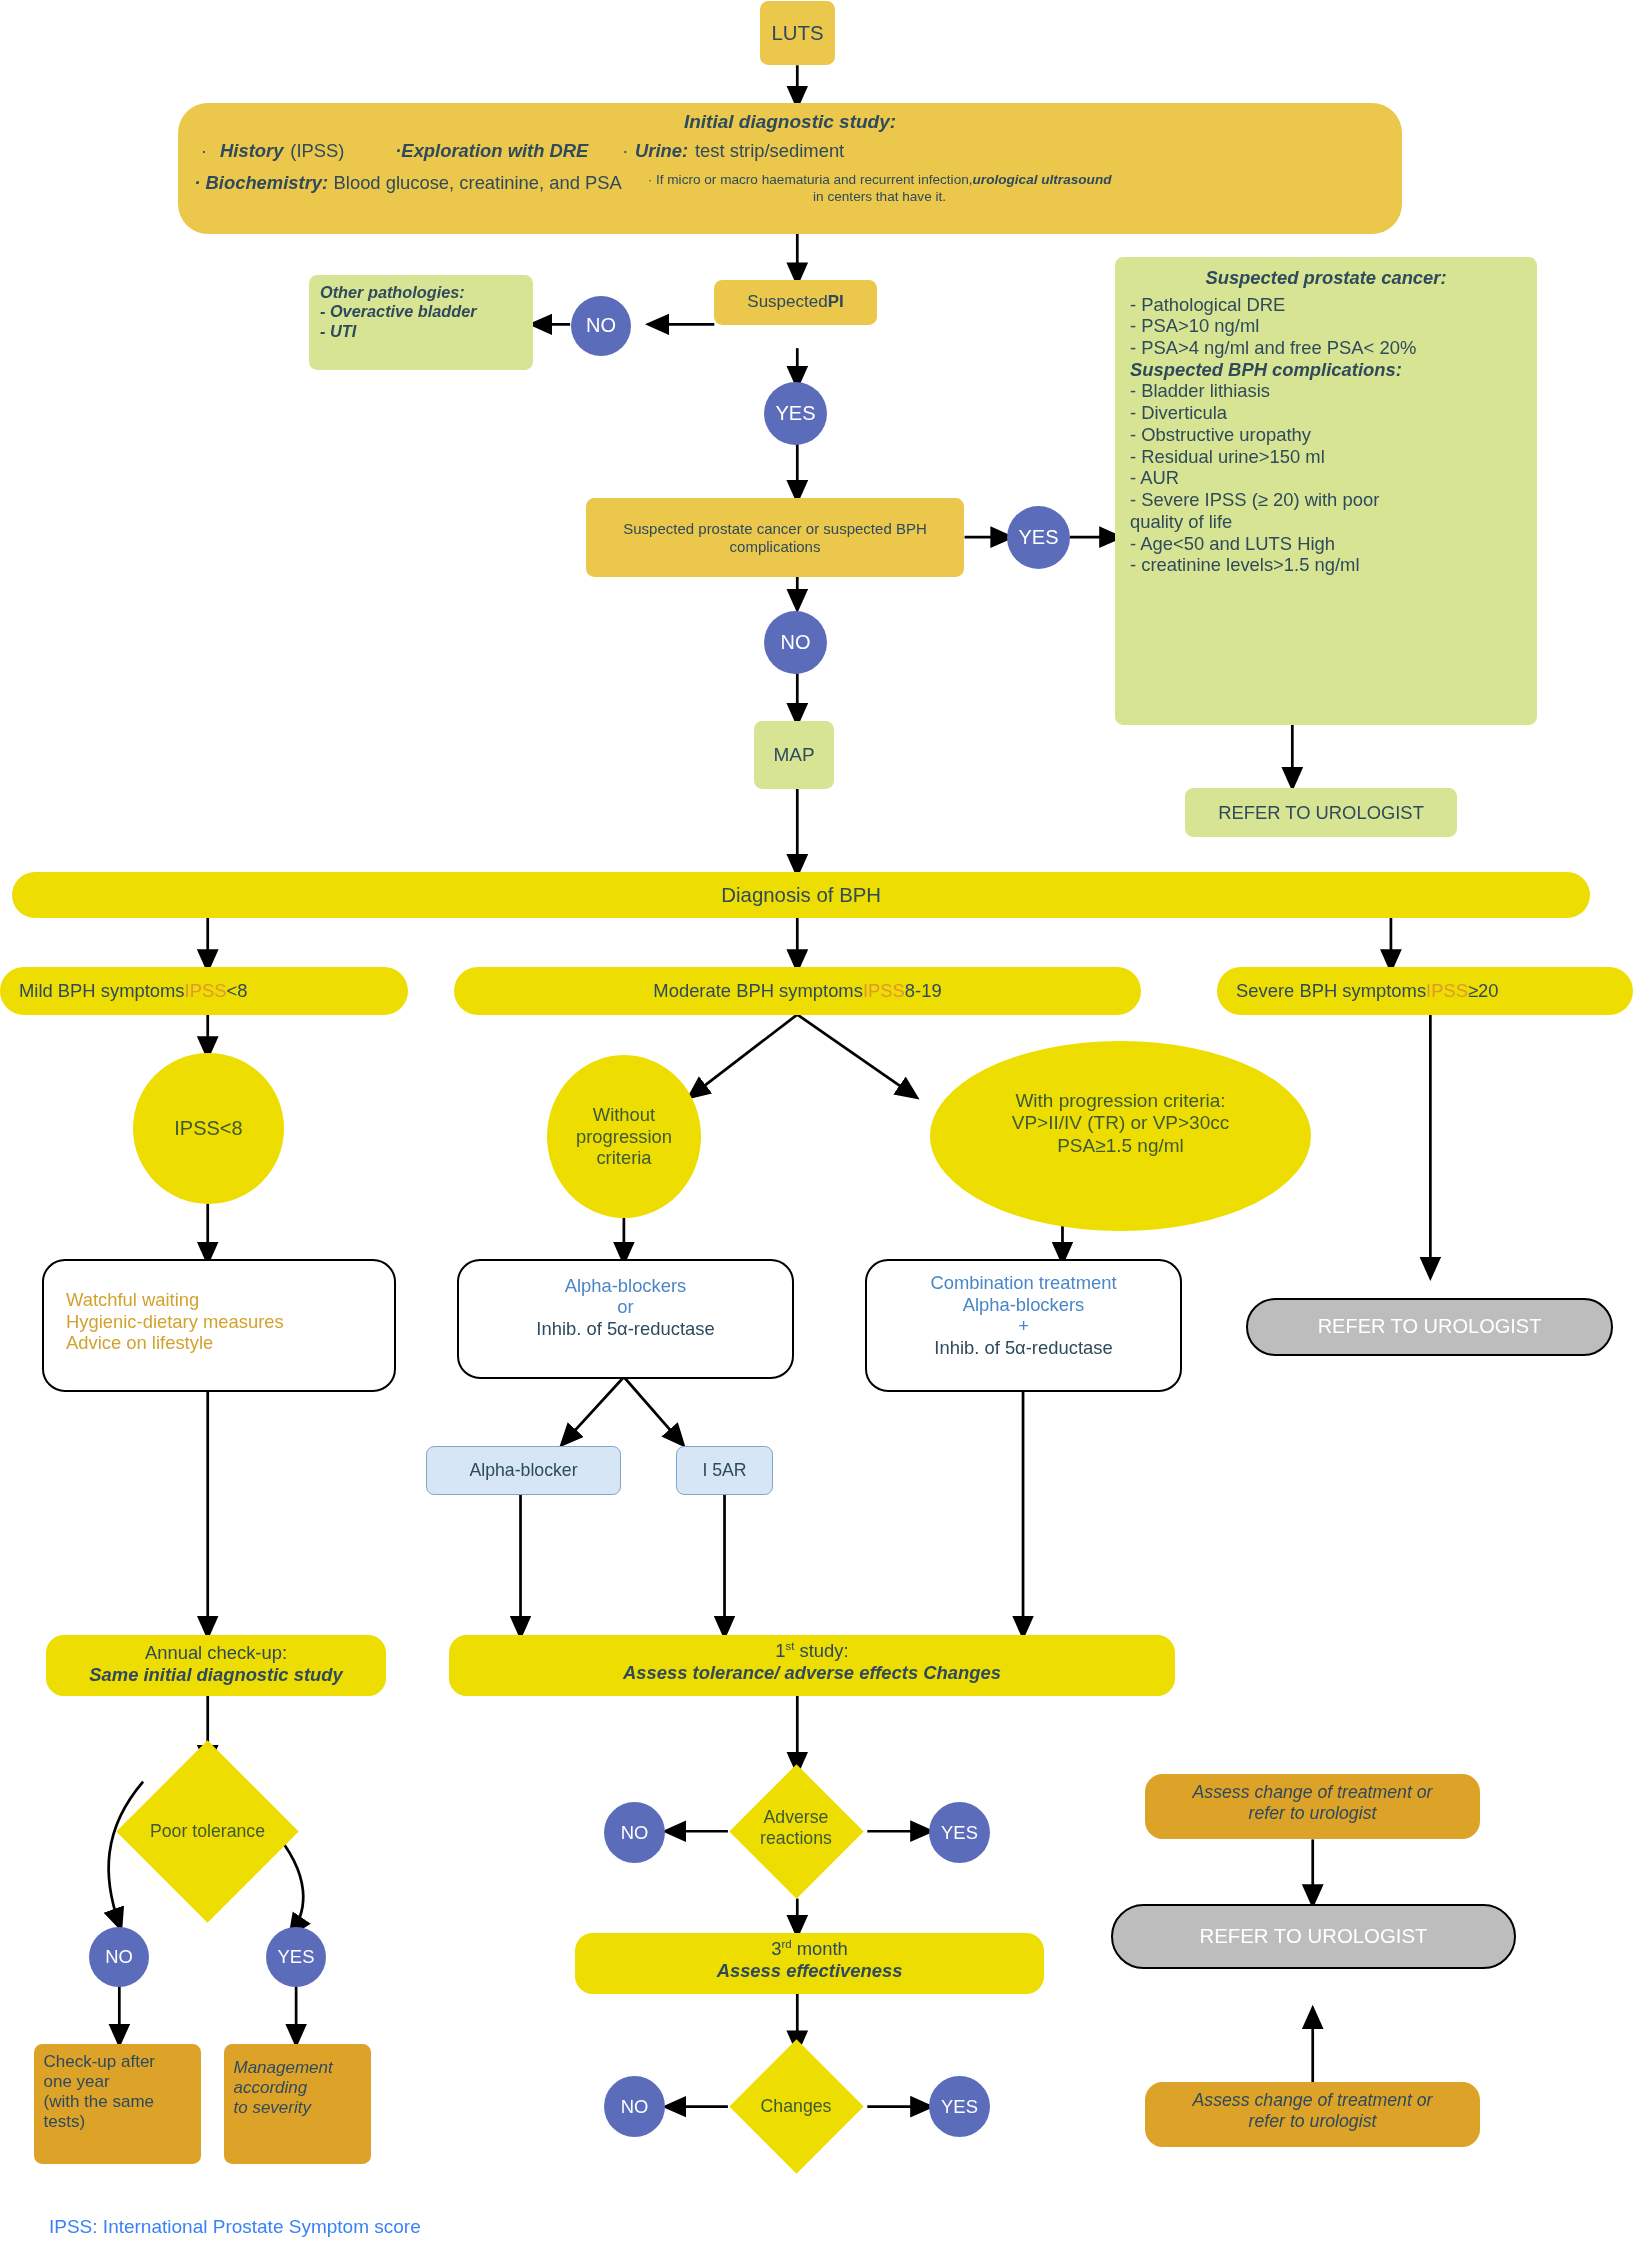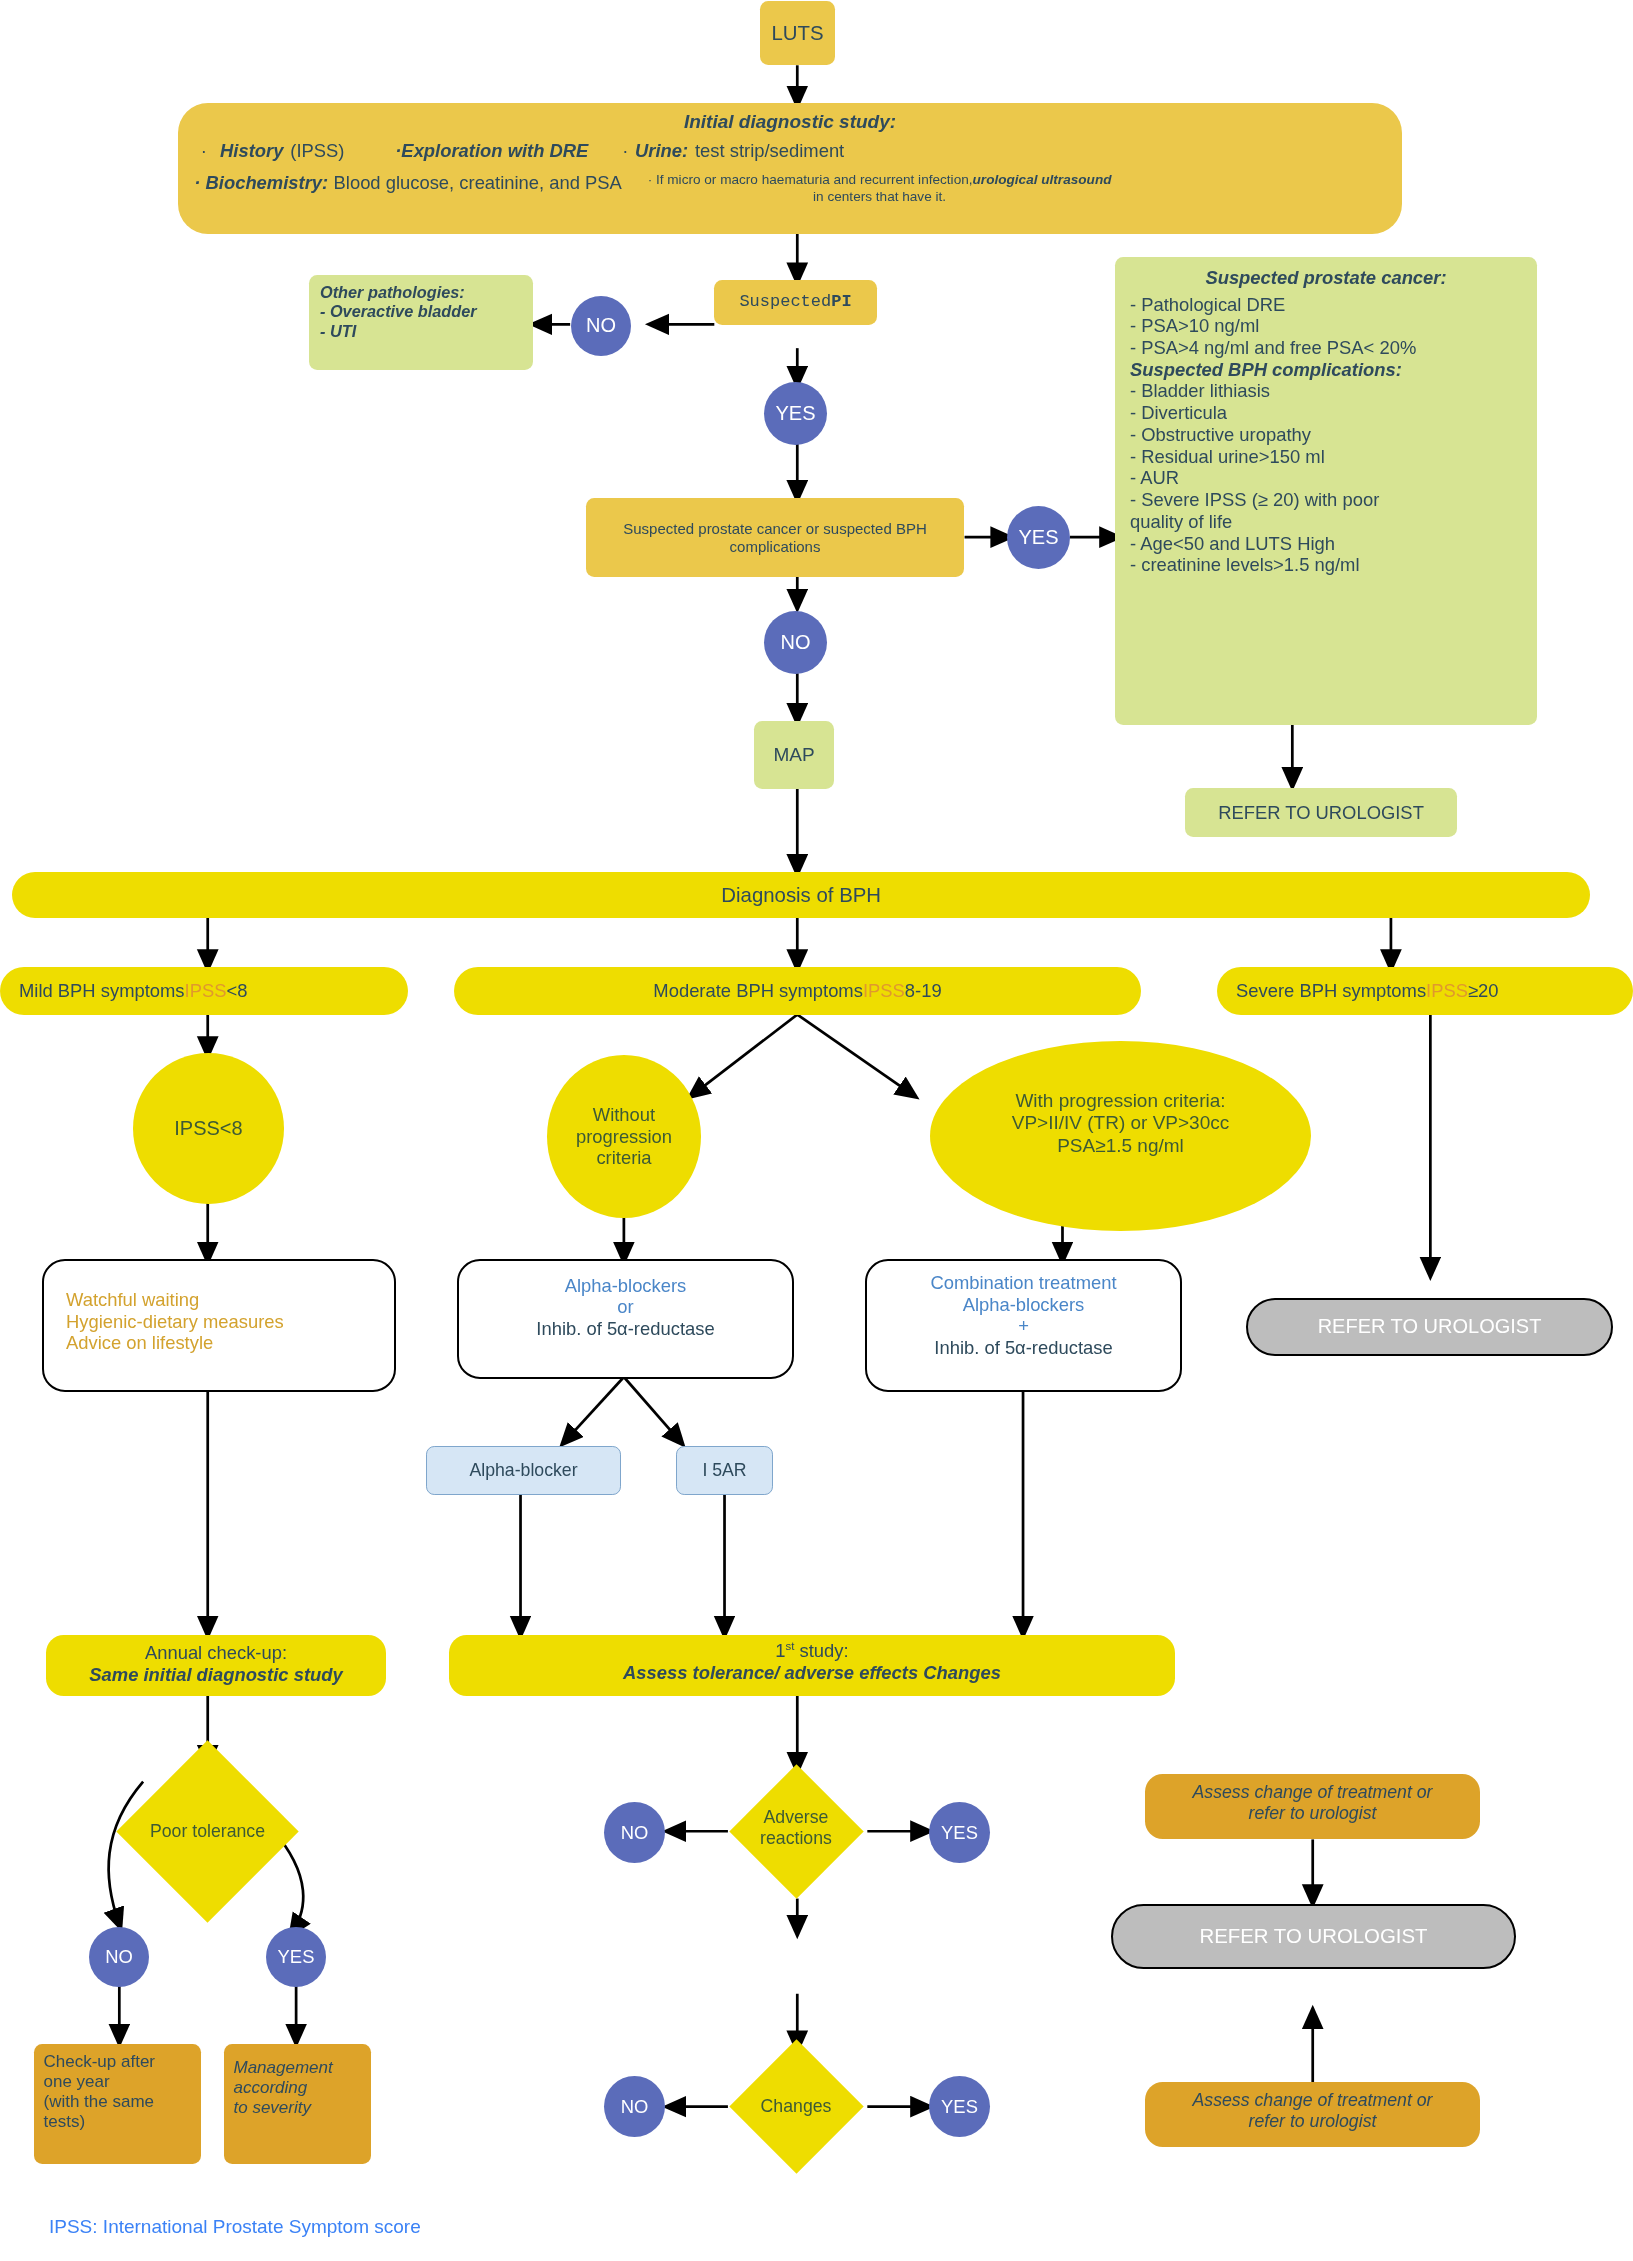--- a/index.html
+++ b/index.html
@@ -156,21 +156,21 @@
     <div style="display:flex;align-items:flex-start;gap:5.4px;margin-top:9.5px;font-size:18.4px;">
       <span class="ital">· Biochemistry:</span>
       <span> Blood glucose, creatinine, and PSA</span>
       <span style="margin-left:20.4px;font-size:13.6px;line-height:1.25;max-width:476px;">
         <span>· If micro or macro haematuria and recurrent infection,</span><span class="ital">urological ultrasound</span><br>
         <span>in centers that have it.</span>
       </span>
     </div>
   </div>
 
-  <div class="node f-gold r-sm" style="left:714px;top:280px;width:163px;height:45px;font-size:17px;font-family:Liberation Mono, monospace;">
+  <div class="node f-gold r-sm" style="left:714px;top:280px;width:163px;height:45px;font-size:17px;">
     <span>Suspected </span>
       <span class="b">PI</span>
   </div>
 
   <div class="node f-blue r-round" style="left:571px;top:296px;width:60px;height:60px;font-size:20px;">NO</div>
 
   <div class="node f-green r-sm left" style="left:309px;top:275px;width:224px;height:95px;display:block;padding:8.2px 11px;font-size:16.3px;">
     <div class="ital">Other pathologies:</div>
     <div class="ital">- Overactive bladder</div>
     <div class="ital">- UTI</div>
@@ -296,20 +296,26 @@
     <div class="dshape"></div>
     <div class="dlabel" style="font-size:17.7px;width:156px;left:-31px;display:block;padding-top:23px;text-align:center;">
       <div>Adverse</div>
       <div>reactions</div>
     </div>
   </div>
 
   <div class="node f-blue r-round" style="left:604px;top:1802px;width:61px;height:61px;font-size:18.4px;">NO</div>
   <div class="node f-blue r-round" style="left:929px;top:1802px;width:61px;height:61px;font-size:18.4px;">YES</div>
 
+  <div class="node f-yellow r-md" style="left:575px;top:1933px;width:469px;height:61px;display:block;padding-top:5.4px;font-size:18.4px;">
+    <div>
+      <span>3</span><sup>rd</sup><span> month</span>
+    </div>
+    <div class="ital">Assess effectiveness</div>
+  </div>
 
   <div class="diamond" style="left:749px;top:2059px;width:95px;height:95px;">
     <div class="dshape"></div>
     <div class="dlabel" style="font-size:17.7px;width:156px;left:-31px;">Changes</div>
   </div>
 
   <div class="node f-blue r-round" style="left:604px;top:2076px;width:61px;height:61px;font-size:18.4px;">NO</div>
   <div class="node f-blue r-round" style="left:929px;top:2076px;width:61px;height:61px;font-size:18.4px;">YES</div>
 
   <div class="node f-orange r-md" style="left:1145px;top:1774px;width:335px;height:65px;display:block;padding-top:8.2px;font-size:17.7px;">

